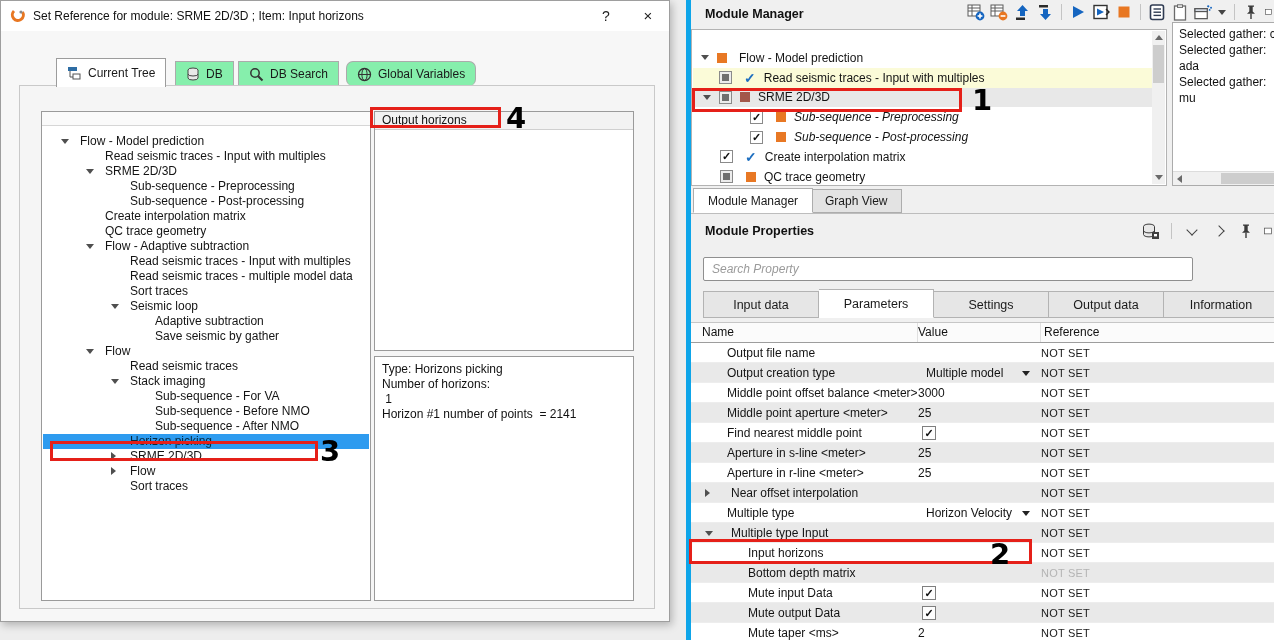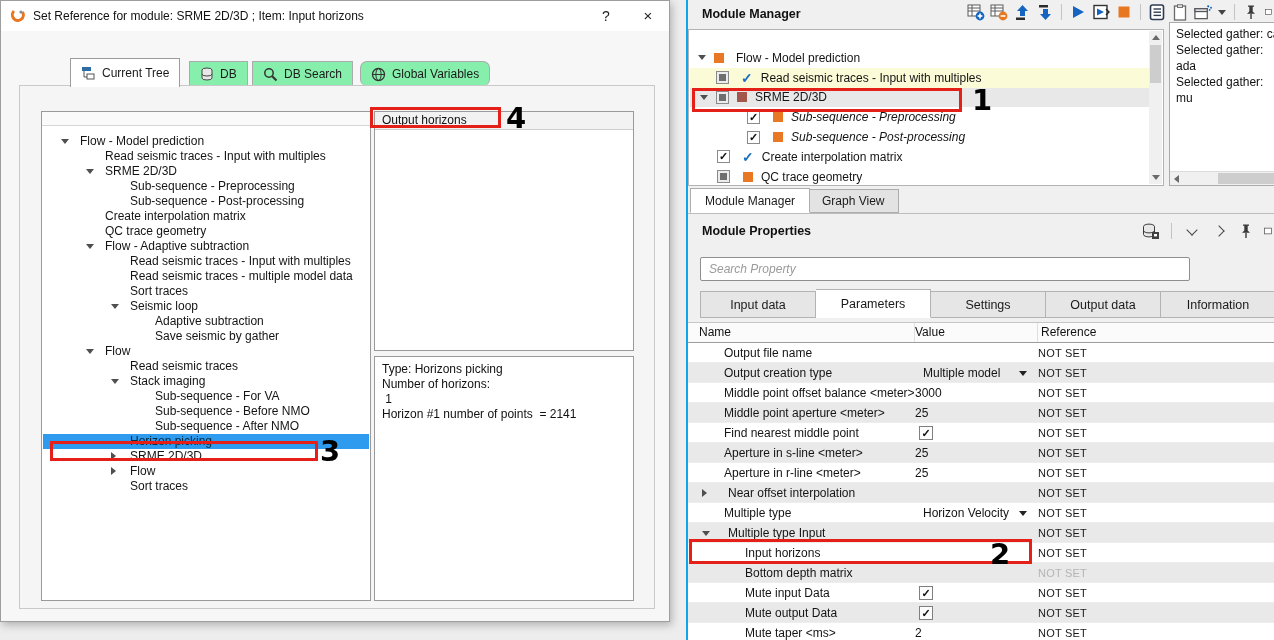--- a/index.html
+++ b/index.html
@@ -6,41 +6,41 @@
   .screen{position:relative;width:1274px;height:640px;background:#ededed;overflow:hidden;}
   
   .dialog{position:absolute;left:0;top:0;width:670px;height:622px;background:#f7f7f7;
           border:1px solid #9e9e9e;box-shadow:2px 3px 8px rgba(0,0,0,.25);box-sizing:border-box;}
   .titlebar{position:absolute;left:0;top:0;width:100%;height:30px;background:#ffffff;display:flex;align-items:center;}
   .title-logo{margin-left:9px;width:16px;height:16px;display:inline-flex;}
   .title-text{margin-left:7px;font-size:12px;color:#111;}
   .title-btn{position:absolute;top:4px;width:30px;height:22px;text-align:center;line-height:22px;font-size:14px;color:#222;cursor:pointer;}
   .btn-help{right:48px;}
   .btn-close{right:6px;font-size:15px;}
-  .tabstrip{position:absolute;left:14px;top:57px;width:100%;height:28px;}
+  .tabstrip{position:absolute;left:0;top:57px;width:100%;height:28px;}
   .dtab{position:absolute;top:3px;height:25px;box-sizing:border-box;border:1px solid #ababab;border-bottom:none;
         background:#86efac;display:flex;align-items:center;padding:0 10px;font-size:12px;color:#1a1a1a;gap:6px;}
   .dtab.active{top:0;height:29px;background:#ffffff;z-index:3;border-color:#9c9c9c;}
   .tabpane{position:absolute;left:18px;top:84px;width:636px;height:524px;background:#f5f5f5;border:1px solid #c9c9c9;box-sizing:border-box;z-index:1;}
   .treebox{position:absolute;left:40px;top:110px;width:330px;height:490px;background:#fff;border:1px solid #9a9a9a;box-sizing:border-box;z-index:2;}
   .treebox-header{height:13px;background:#fafafa;border-bottom:1px solid #d6d6d6;}
   .dtree{position:absolute;left:1px;right:1px;top:18px;bottom:1px;overflow:hidden;}
   .drow{position:relative;height:15px;line-height:15px;font-size:12px;color:#141414;white-space:nowrap;}
   .lv0{padding-left:37px}.lv1{padding-left:62px}.lv2{padding-left:87px}.lv3{padding-left:112px}
   .dexp{position:absolute;top:5px;width:0;height:0;}
   .dexp.open{border-left:4px solid transparent;border-right:4px solid transparent;border-top:5px solid #4f4f4f;}
   .dexp.closed{top:3px;border-top:4px solid transparent;border-bottom:4px solid transparent;border-left:5px solid #4f4f4f;}
   .lv0>.dexp{left:18px}.lv1>.dexp{left:43px}.lv2>.dexp{left:68px}
   .drow.sel{background:#2e9bef;color:#07293f;}
   .outbox{position:absolute;left:373px;top:110px;width:260px;height:240px;background:#fff;border:1px solid #9a9a9a;box-sizing:border-box;z-index:2;}
   .outbox-header{height:17px;background:#f2f2f2;border-bottom:1px solid #cfcfcf;font-size:12px;line-height:17px;padding-left:7px;color:#111;}
   .infobox{position:absolute;left:373px;top:355px;width:260px;height:245px;background:#fff;border:1px solid #9a9a9a;box-sizing:border-box;z-index:2;
            font-size:12px;line-height:15px;padding:5px 7px;white-space:pre-wrap;color:#111;}
   
-  .mm{position:absolute;left:686px;top:0;width:588px;height:640px;background:#f0f0f0;border-left:2px solid #0ea5e9;box-sizing:border-box;}
+  .mm{position:absolute;left:686px;top:0;width:588px;height:640px;background:#f0f0f0;border-left:5px solid #0ea5e9;box-sizing:border-box;}
   .mm-header{position:absolute;left:0;top:0;width:100%;height:28px;display:flex;align-items:center;}
   .mm-title{margin-left:14px;font-size:12.5px;font-weight:bold;color:#111;}
   .mm-toolbar{position:absolute;right:2px;top:3px;display:flex;align-items:center;gap:5px;}
   .tbtn{width:18px;height:18px;display:inline-flex;align-items:center;justify-content:center;cursor:pointer;}
   .tsep{width:1px;height:16px;background:#c4c4c4;margin:0 2px;}
   .mm-treebox{position:absolute;left:0px;top:29px;width:476px;height:157px;background:#fff;border:1px solid #b3b3b3;box-sizing:border-box;}
   .mm-rows{position:absolute;left:1px;top:18px;right:14px;}
   .mrow{position:relative;height:19.8px;display:flex;align-items:center;font-size:12px;color:#141414;white-space:nowrap;}
   .mrow.yellow{background:#fbfbd8;}
   .mrow.selgray{background:#e8e8e8;}

